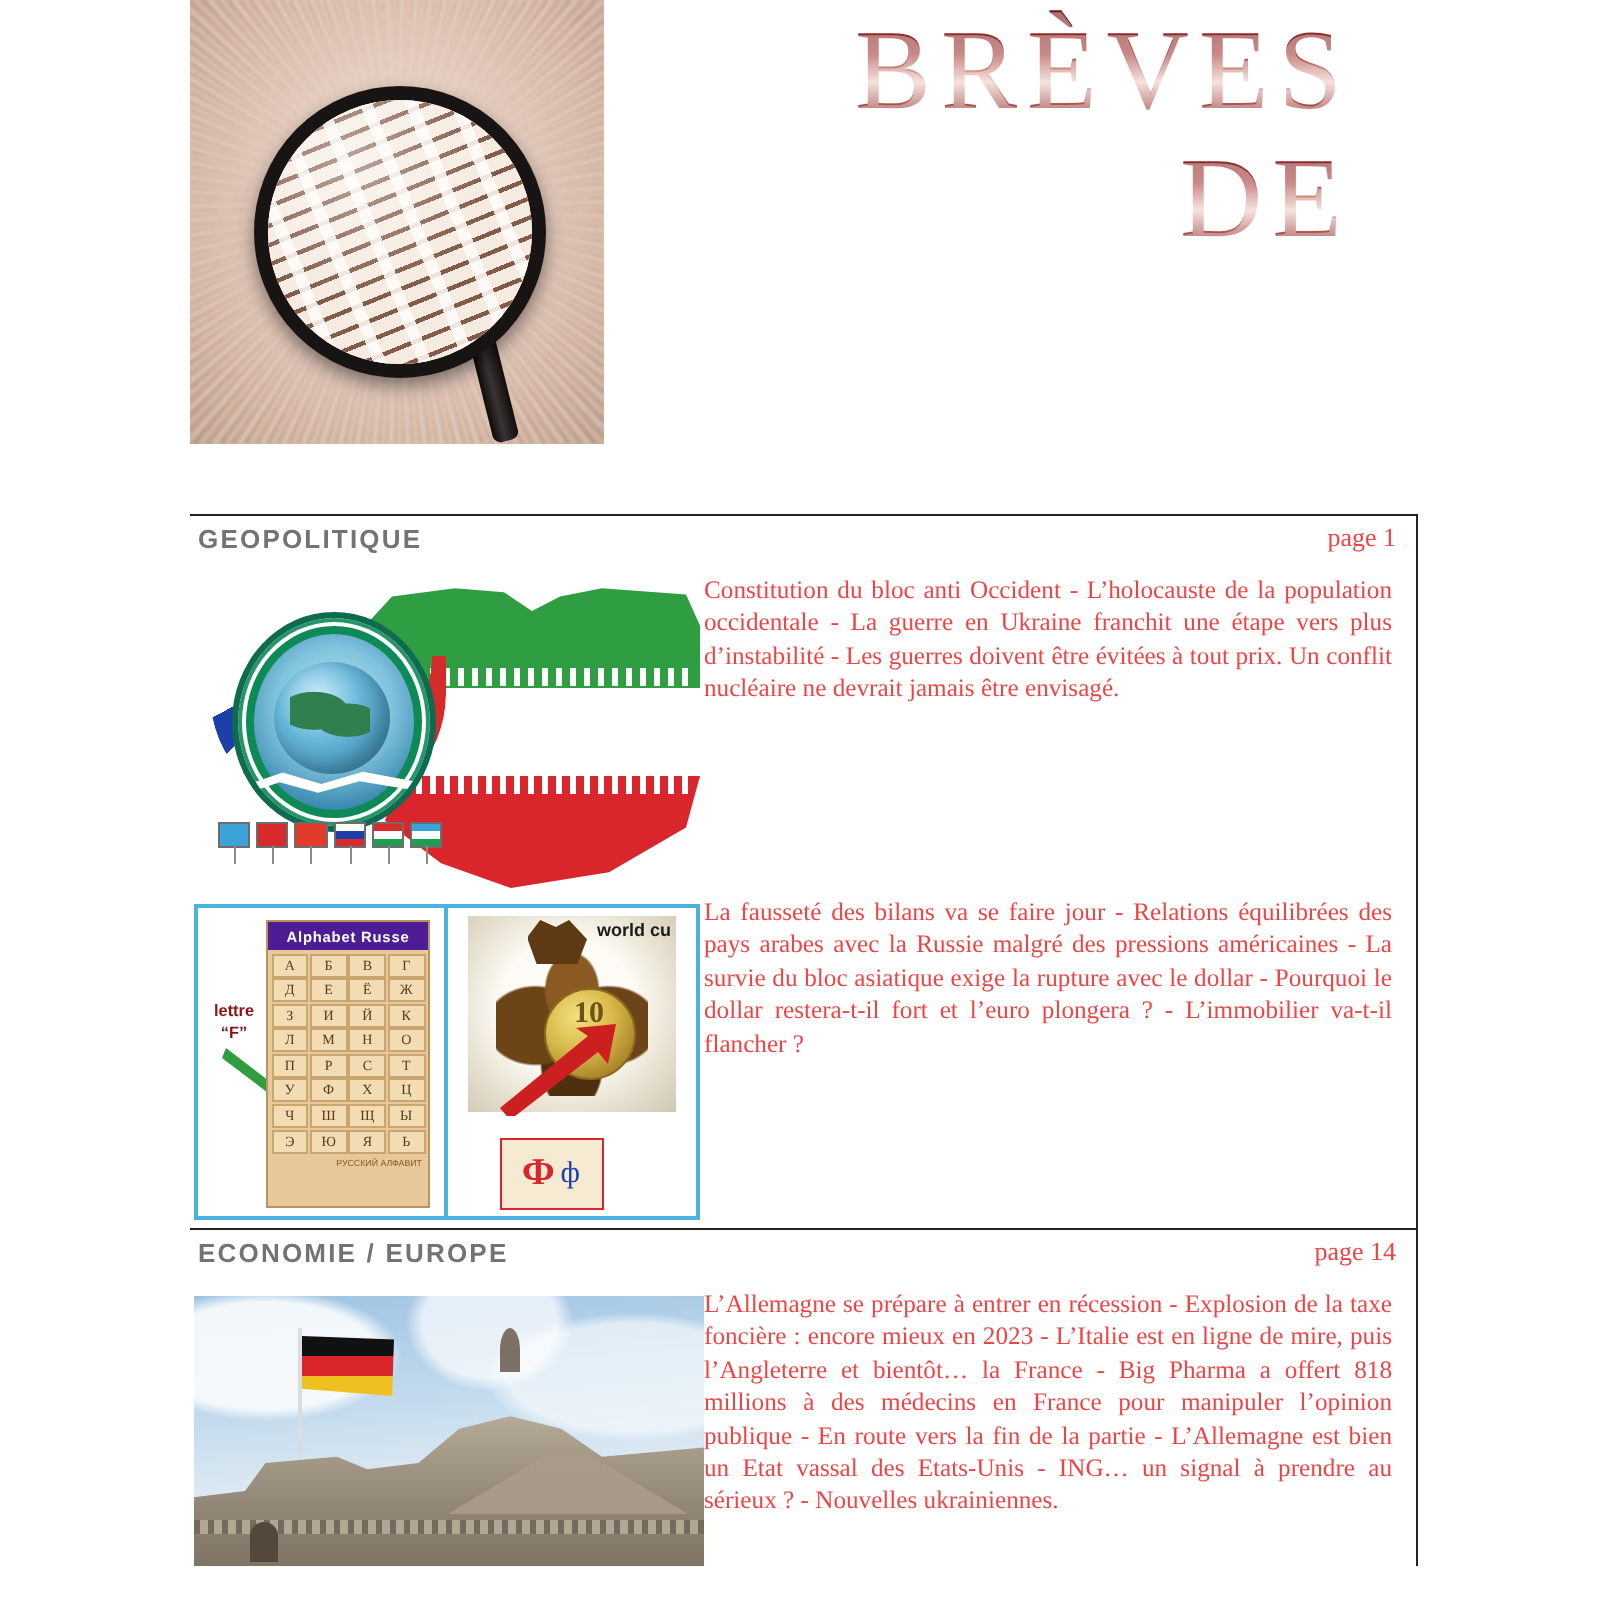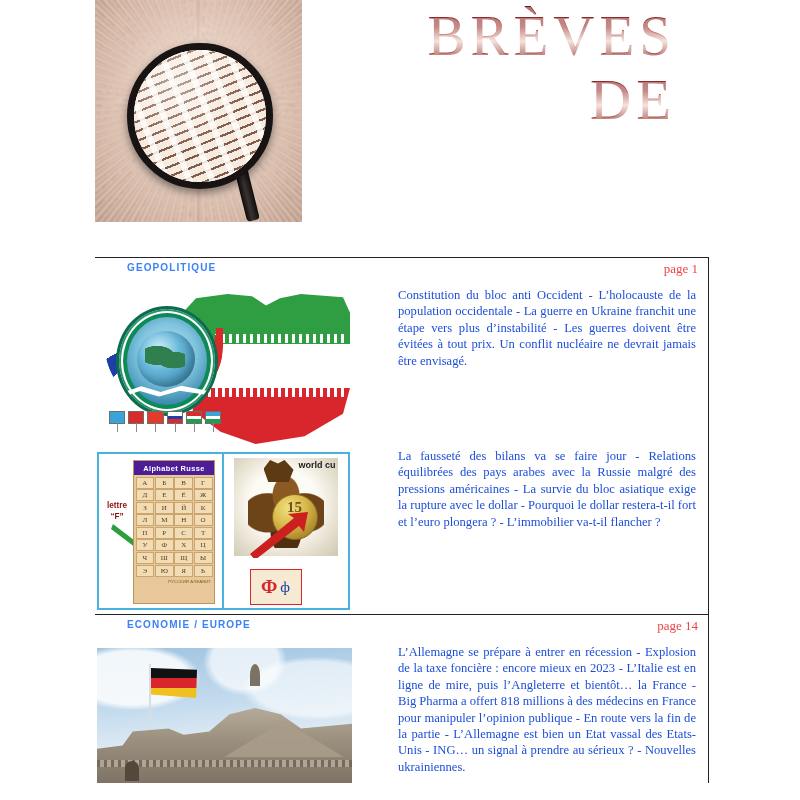--- a/index.html
+++ b/index.html
@@ -145,25 +145,24 @@
     position: relative;
     border-top: 1.6px solid #222222;
     height: 26px;
     padding-top: 3px;
     box-sizing: content-box;
   }
   .sec-title {
     position: absolute;
     left: 4px; top: 4px;
     font-family: "Liberation Sans", sans-serif;
-    font-size: 10px;
+    font-size: 13px;
     font-weight: bold;
     letter-spacing: 1.1px;
-    color: #3b82f6;
-    margin-left: 28px;
+    color: #737373;
   }
   .sec-page {
     position: absolute;
     right: 10px; top: 3px;
     font-family: "Liberation Serif", serif;
     font-size: 13px;
     color: #ef4444;
   }
 
   .section-body {
@@ -174,25 +173,24 @@
   .thumb {
     flex: 0 0 auto;
     position: relative;
     overflow: hidden;
   }
   .blurb {
     flex: 1 1 auto;
     font-family: "Liberation Serif", serif;
     font-size: 12.6px;
     line-height: 16.4px;
-    color: #1d4ed8;
+    color: #ef4444;
     text-align: justify;
     padding-right: 12px;
     box-sizing: border-box;
-    margin-left: 46px;
   }
 
   
   .geo-thumb { width: 255px; height: 158px; margin: 3px 0 0 2px; }
   .iran-map {
     position: absolute;
     left: 78px; top: 2px;
     width: 175px; height: 152px;
   }
   .iran-band { position: absolute; left: 0; width: 100%; }
@@ -581,21 +579,21 @@
                   <span>Ь</span>
                 </div>
               <div class="alpha-foot">РУССКИЙ АЛФАВИТ</div>
             </div>
           </div>
 
           <div class="eu-right">
             <div class="eagle-box">
               <div class="eagle-body"></div>
               <div class="eagle-head"></div>
-              <div class="coin">15</div>
+              <div class="coin">10</div>
               <div class="wc-label">world cu</div>
             </div>
             <svg class="red-arrow" viewBox="0 0 66 48">
               <path d="M4 44 L48 8 L42 4 L62 2 L58 22 L53 16 L9 50 Z" fill="#cc1f1f"></path>
             </svg>
             <div class="phi-card">
               <span class="big">Ф</span>
               <span class="sml">ф</span>
             </div>
           </div>

